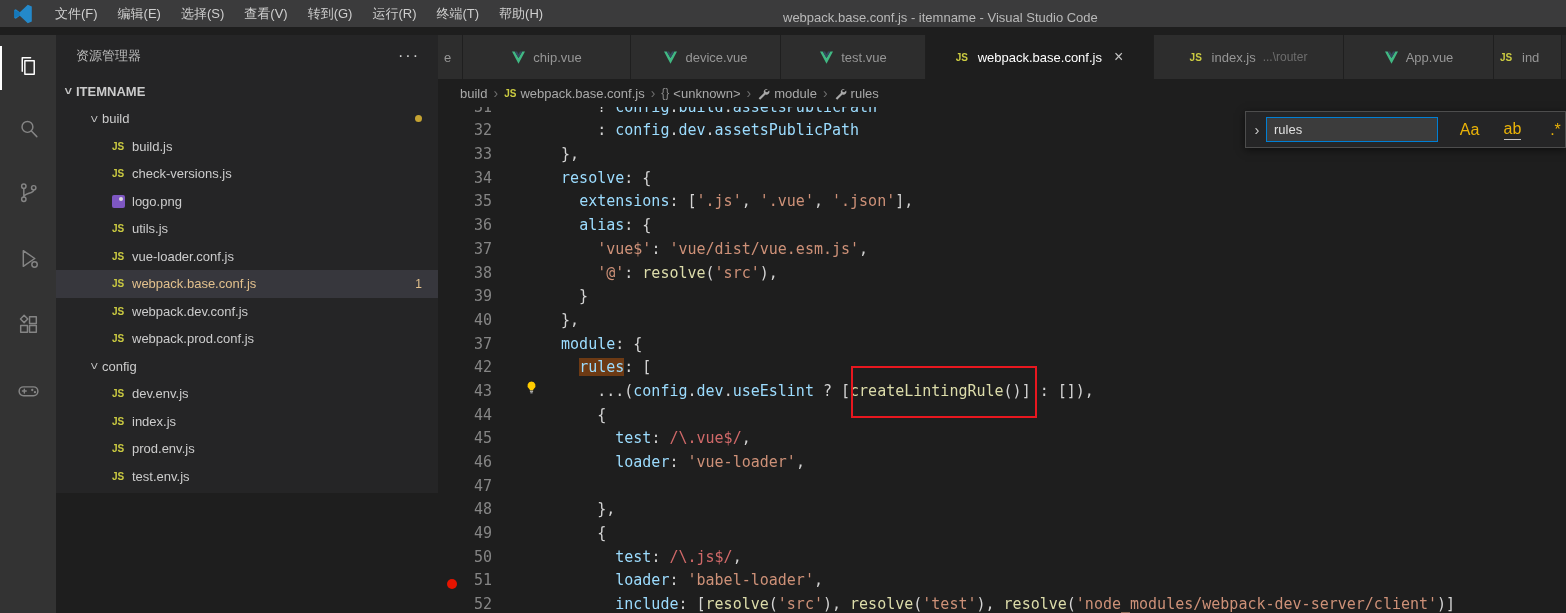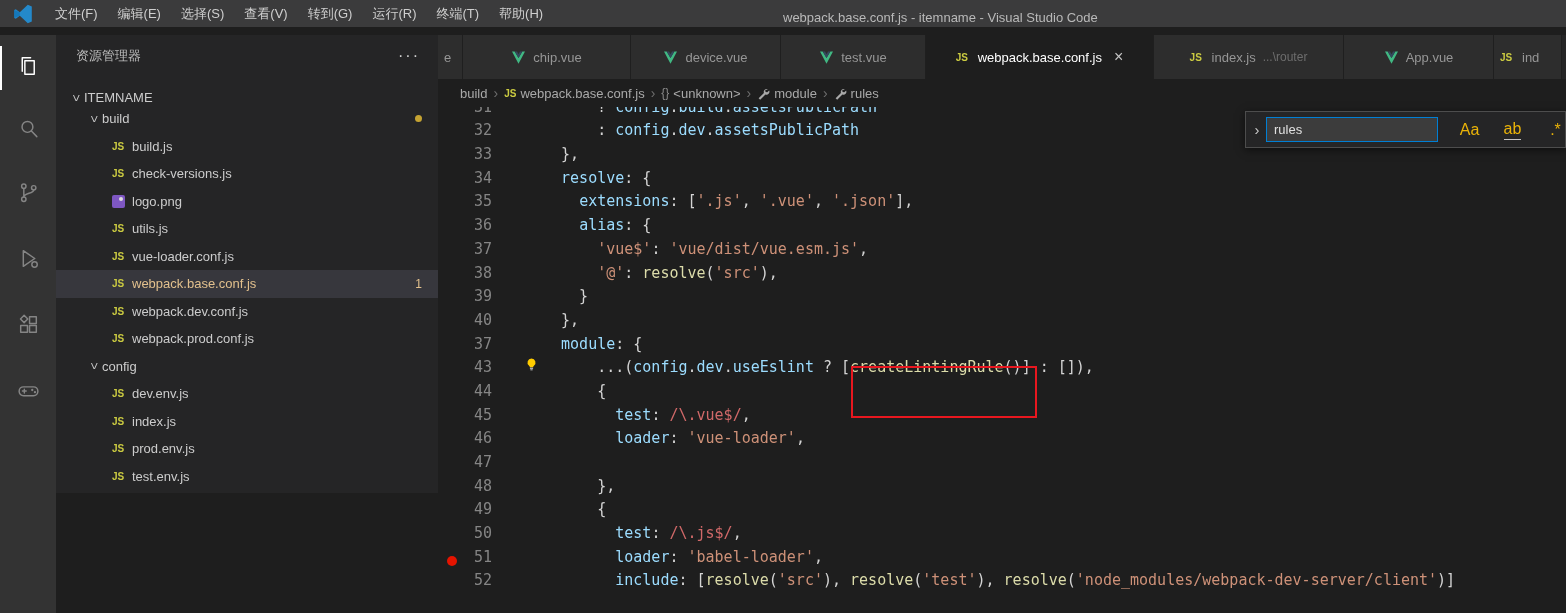--- a/index.html
+++ b/index.html
@@ -17,21 +17,21 @@
   .activitybar{position:absolute;left:0;top:35px;width:56px;height:578px;background:#333333;padding-top:2px;z-index:4}
   .act-item{width:56px;display:flex;align-items:center;justify-content:center;position:relative}
   .act-item svg{width:25px;height:25px;fill:none;stroke:#858585;stroke-width:1.4;stroke-linejoin:round;stroke-linecap:round}
   .act-item.active svg{stroke:#fff}
   .act-item.active::before{content:"";position:absolute;left:0;top:9px;bottom:9px;width:2px;background:#fff}
 
   
   .sidebar{position:absolute;left:56px;top:35px;width:382px;height:458px;background:#252526;overflow:hidden;z-index:3}
   .sidebar-title{height:42px;display:flex;align-items:center;padding:0 18px 0 20px;font-size:13px;color:#bcbcbc}
   .sidebar-title .more{margin-left:auto;font-size:16px;letter-spacing:2px;color:#d0d0d0;cursor:pointer}
-  .section-header{height:28px;display:flex;align-items:flex-end;font-weight:400;font-size:13px;color:#ccc;padding-left:12px;cursor:pointer}
+  .section-header{height:28px;display:flex;align-items:center;font-weight:700;font-size:13px;color:#ccc;padding-left:4px;cursor:pointer}
   .tree-row{height:27.5px;display:flex;align-items:center;font-size:13px;color:#ccc;white-space:nowrap;cursor:pointer;padding-right:10px}
   .tree-row.selected{background:#37373d}
   .chev{width:16px;flex:none;display:inline-flex;justify-content:center;font-size:12px;color:#c5c5c5;transform-origin:50% 50%}
   .chev.exp{transform:rotate(90deg)}
   .fijs{color:#cbcb41;font-weight:700;font-size:10px;width:20px;flex:none;font-family:"Liberation Sans",sans-serif}
   .fivue{width:20px;flex:none;display:inline-flex}
   .fiimg{width:13px;height:13px;background:#7e57c2;border-radius:2px;position:relative;display:inline-block;margin-right:7px;flex:none}
   .fiimg::after{content:"";position:absolute;right:2px;top:2px;width:4px;height:4px;border-radius:50%;background:#ddd}
   .lab{overflow:hidden;text-overflow:ellipsis}
   .lab.mod{color:#e2c08d}
@@ -391,20 +391,26 @@
         <div class="ct"><span class="p">  },</span></div>
       </div>
       <div class="code-row">
         <div class="gl"></div>
         <div class="ln">37</div>
         <div class="gt"></div>
         <div class="ct"><span class="p">  </span><span class="v">module</span><span class="p">: {</span></div>
       </div>
       <div class="code-row">
         <div class="gl"></div>
+        <div class="ln">42</div>
+        <div class="gt"></div>
+        <div class="ct"><span class="p">    </span><span class="h">rules</span><span class="p">: [</span></div>
+      </div>
+      <div class="code-row">
+        <div class="gl"></div>
         <div class="ln">43</div>
         <div class="gt">
           <svg viewBox="0 0 16 16" width="15" height="15">
             <path fill="#ffcc00" d="M8 1.5a4.3 4.3 0 0 0-2.6 7.7c.5.4.9 1 .9 1.6h3.4c0-.6.4-1.2.9-1.6A4.3 4.3 0 0 0 8 1.5z"></path>
             <rect x="6.3" y="11.4" width="3.4" height="1.2" fill="#ccc"></rect>
             <rect x="6.8" y="13.2" width="2.4" height="1" fill="#ccc"></rect>
           </svg>
         </div>
         <div class="ct"><span class="p">      ...(</span><span class="v">config</span><span class="p">.</span><span class="v">dev</span><span class="p">.</span><span class="v">useEslint</span><span class="p"> ? [</span><span class="f">createLintingRule</span><span class="p">()] : []),</span></div>
       </div>

